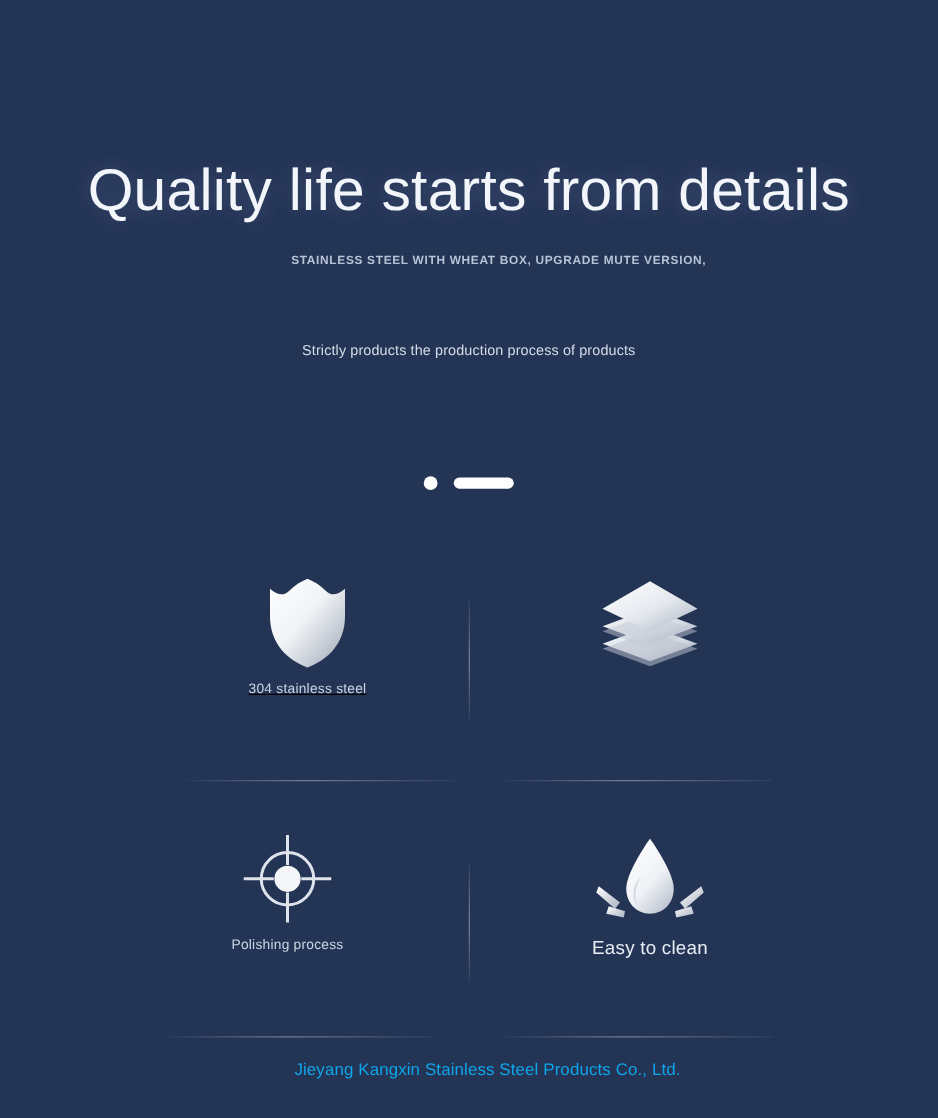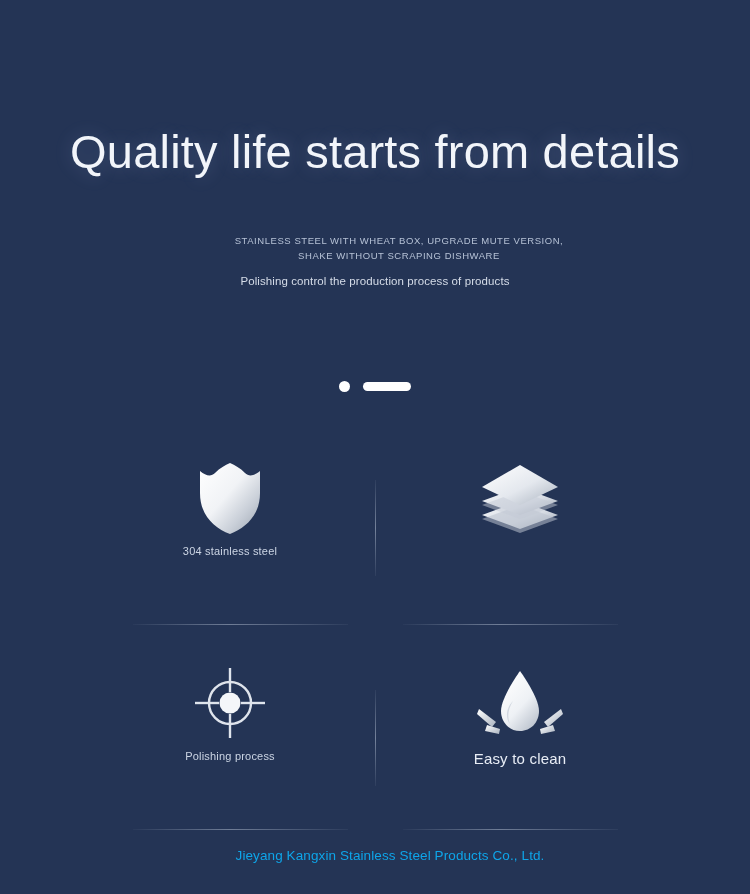--- a/index.html
+++ b/index.html
@@ -18,24 +18,24 @@
     text-align:center;
     font-size:47px;
     font-weight:400;
     color:#f2f5fa;
     letter-spacing:0.2px;
     line-height:1.12;
     text-shadow:0 0 18px rgba(180,205,255,0.22);
     white-space:nowrap;
   }
   .hero-sub {
-    position:absolute; left:0; top:233px; width:750px;
+    position:absolute; left:0; top:201px; width:750px;
     text-align:center;
     font-size:9.5px;
-    font-weight:normal;
+    font-weight:bold;
     color:#b6c2d6;
     letter-spacing:0.55px;
     line-height:15px;
     text-transform:uppercase;
     padding-left:48px;
   }
   .hero-sub span { display:block; }
   .hero-note {
     position:absolute; left:0; top:275px; width:750px;
     text-align:center;
@@ -70,21 +70,21 @@
     background:linear-gradient(to bottom,
       rgba(215,225,240,0.06),
       rgba(215,225,240,0.45),
       rgba(215,225,240,0.06));
   }
   .v-divider.lower { top:250px; }
 
   .cell {
     position:absolute; width:270px; height:175px;
   }
-  .cell.c1 { left:0;    top:10px;  }
+  .cell.c1 { left:16px;    top:10px;text-decoration:underline;  }
   .cell.c2 { left:290px; top:10px; }
   .cell.c3 { left:0;    top:215px; }
   .cell.c4 { left:290px; top:215px;}
 
   .icon-wrap {
     height:95px;
     display:flex; align-items:center; justify-content:center;
   }
   .cell-label {
     text-align:center;
@@ -116,24 +116,23 @@
 </style>
 </head>
 <body>
 
 <div class="page">
 
   <div class="hero-title">Quality life starts from details</div>
 
   <div class="hero-sub">
     <span>STAINLESS STEEL WITH WHEAT BOX, UPGRADE MUTE VERSION,</span>
-    <span>SHAKE WITHOUT SCRAPING DISHWARE</span>
   </div>
 
-  <div class="hero-note">Polishing control the production process of products</div>
+  <div class="hero-note">Strictly products the production process of products</div>
 
   <div class="pager">
     <div class="pager-dot"></div>
     <div class="pager-bar"></div>
   </div>
 
   <div class="grid">
 
     <div class="v-divider"></div>
     <div class="v-divider lower"></div>

